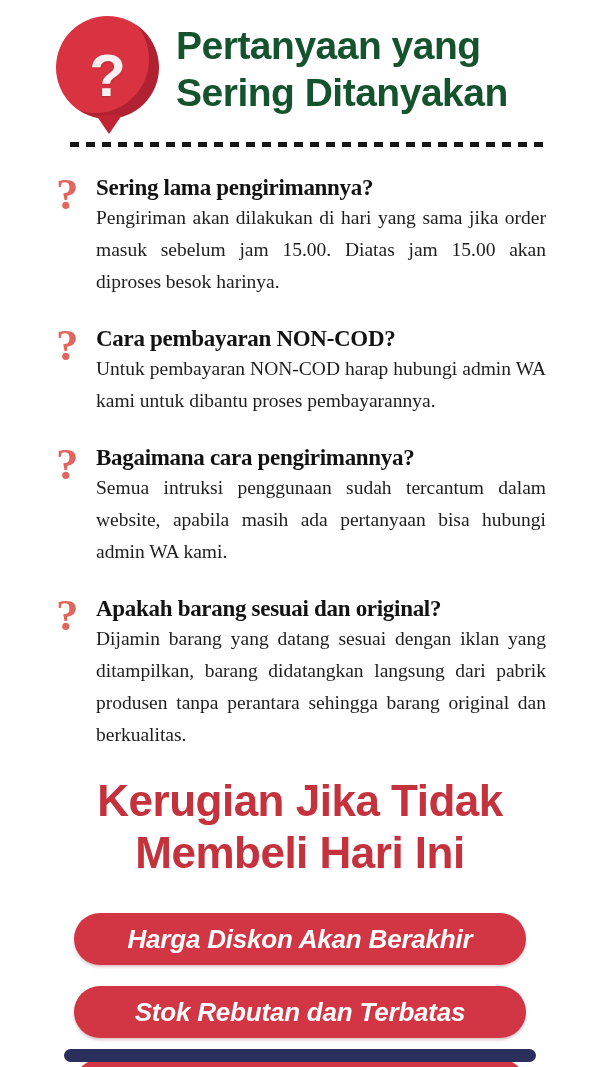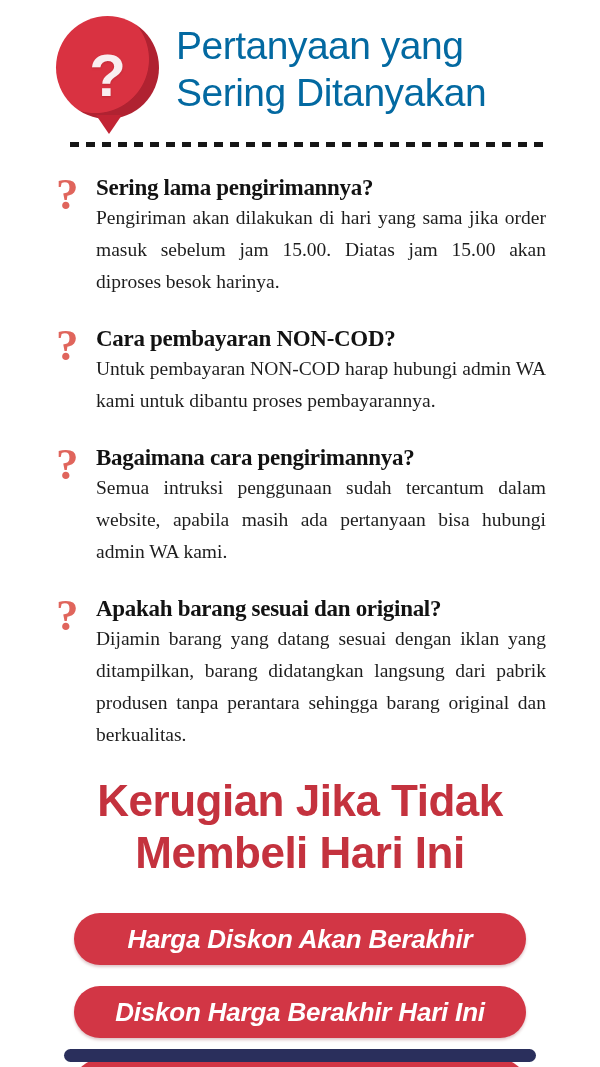--- a/index.html
+++ b/index.html
@@ -30,22 +30,22 @@
     border-top:19px solid #c22434;
   }
   .balloon-q{
     position:absolute;left:0;top:8px;width:103px;height:103px;
     display:flex;align-items:center;justify-content:center;
     font-weight:bold;font-size:60px;color:#f9eef0;
     text-shadow:0 1px 2px rgba(140,20,30,.35);
   }
   .title{
     margin-left:14px;margin-top:6px;
-    font-size:39px;line-height:47px;font-weight:normal;
-    letter-spacing:-0.5px;color:#0369a1;
+    font-size:39px;line-height:47px;font-weight:bold;
+    letter-spacing:-0.5px;color:#14532d;
   }
   .dashes{
     margin:4px 52px 0 70px;
     height:5px;
     background:repeating-linear-gradient(to right,#161616 0 9px,transparent 9px 16px);
   }
   
   .faq{padding:0 54px 0 56px;}
   .faq-item{display:flex;margin-top:27px;}
   .faq-mark{
@@ -150,19 +150,20 @@
 
   </div>
 
   <div class="loss-heading">
     <div>Kerugian Jika Tidak</div>
     <div>Membeli Hari Ini</div>
   </div>
 
   <div class="pill-list">
     <div class="pill">Harga Diskon Akan Berakhir</div>
+    <div class="pill">Stok Rebutan dan Terbatas</div>
     <div class="pill">Diskon Harga Berakhir Hari Ini</div>
     <div class="pill">Tidak Menemukan Website Ini</div>
   </div>
 
   <div class="footer-bar"></div>
 
 </div>
 
 </body></html>

